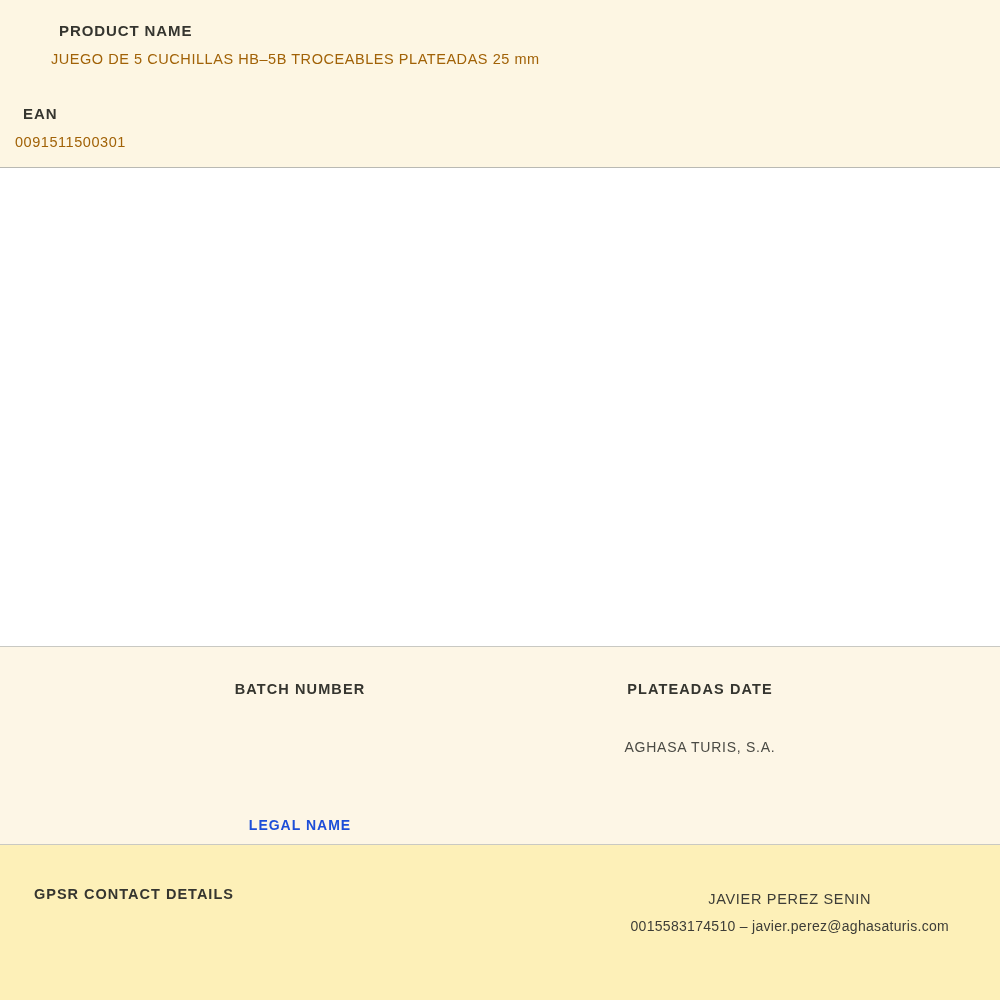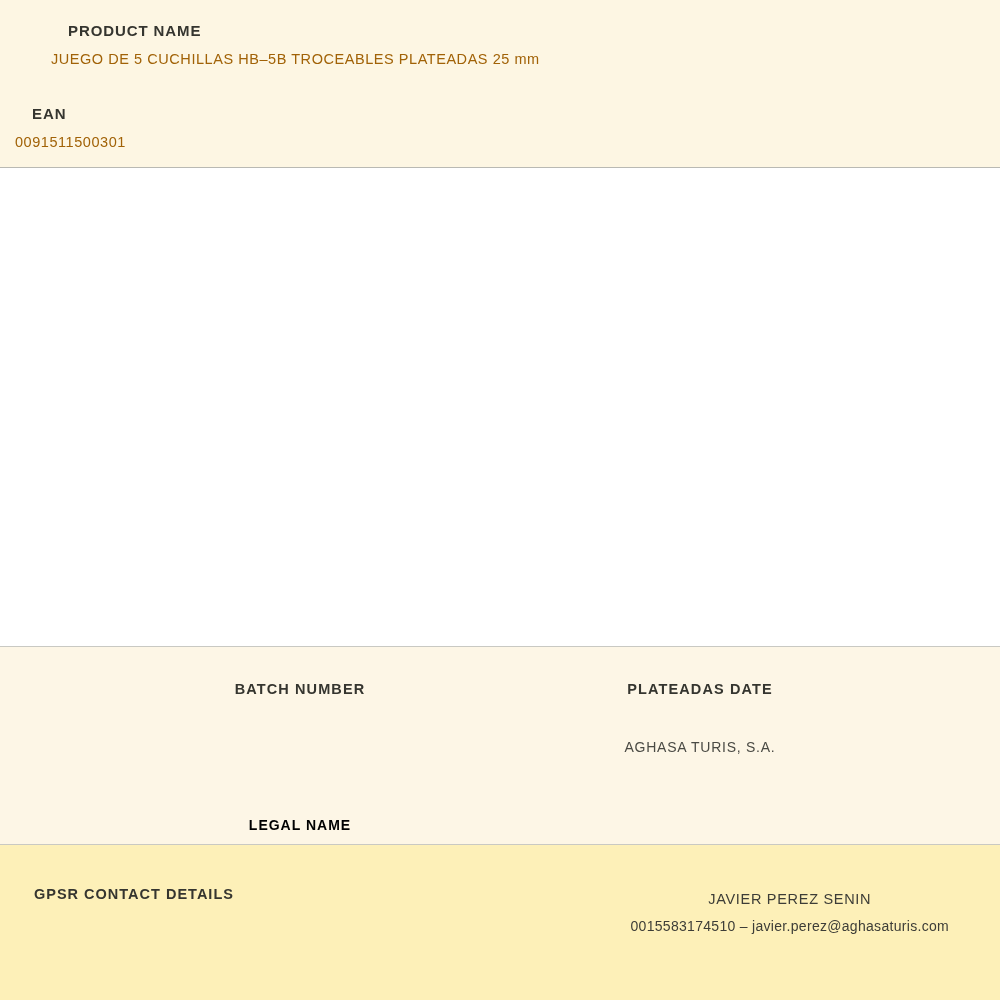--- a/index.html
+++ b/index.html
@@ -31,21 +31,21 @@
     box-sizing: border-box;
   }
   .field-block {
     padding-left: 51px;
   }
   .field-label {
     font-size: 15px;
     font-weight: bold;
     letter-spacing: 0.9px;
     color: #35352f;
-    margin: 0 0 12px 17px;
+    margin: 0 0 12px 8px;
   }
   .field-value {
     font-size: 14.5px;
     letter-spacing: 0.55px;
     color: #a16207;
     margin: 0;
     font-weight: 400;
   }
   .field-block.ean {
     margin-top: 38px;
@@ -78,21 +78,21 @@
     font-size: 14.5px;
     font-weight: bold;
     letter-spacing: 1.1px;
     color: #35352f;
     padding-top: 34px;
   }
   .cell-head-2 {
     font-size: 14px;
     font-weight: bold;
     letter-spacing: 1.0px;
-    color: #000000;
+    color: #1d4ed8;
     padding-top: 90px;
   }
   .cell-val {
     font-size: 14px;
     letter-spacing: 0.75px;
     color: #4a4a44;
     padding-top: 12px;
   }
   .row-empty-val {
     height: 18px;

